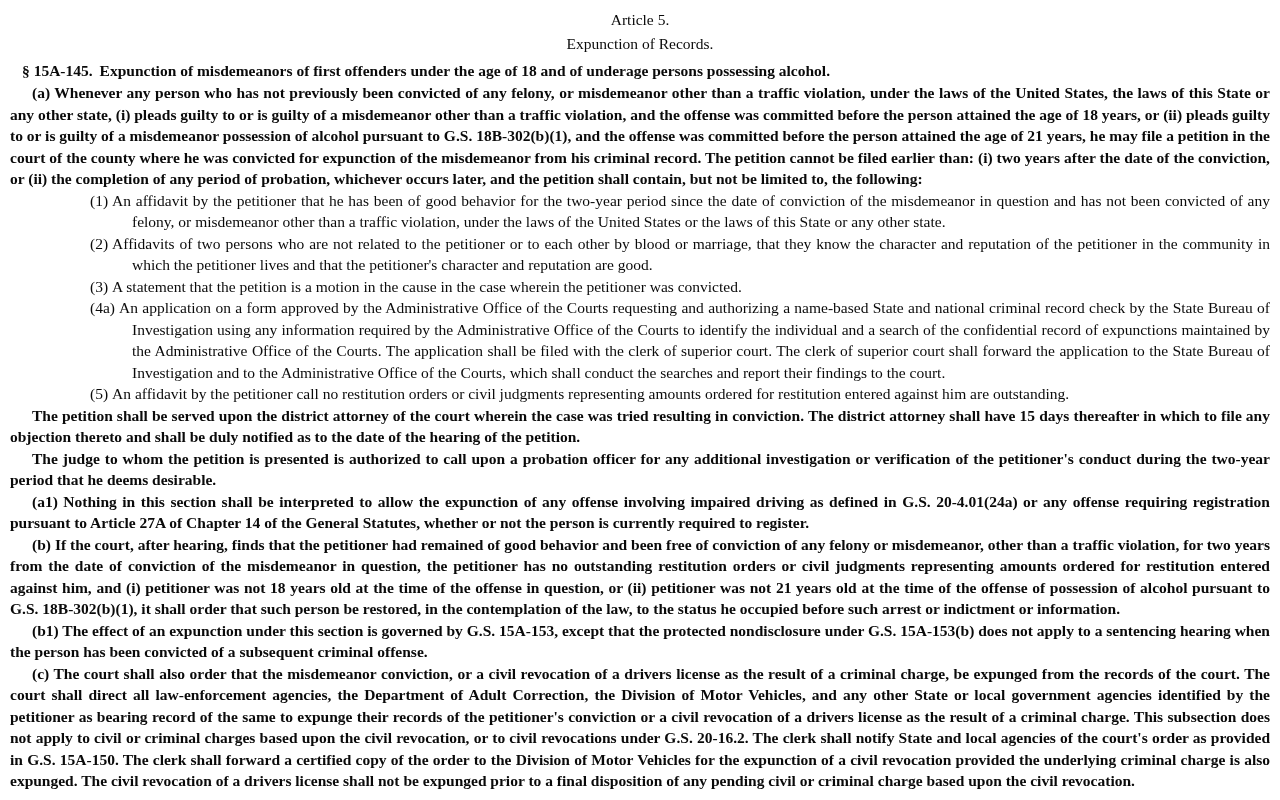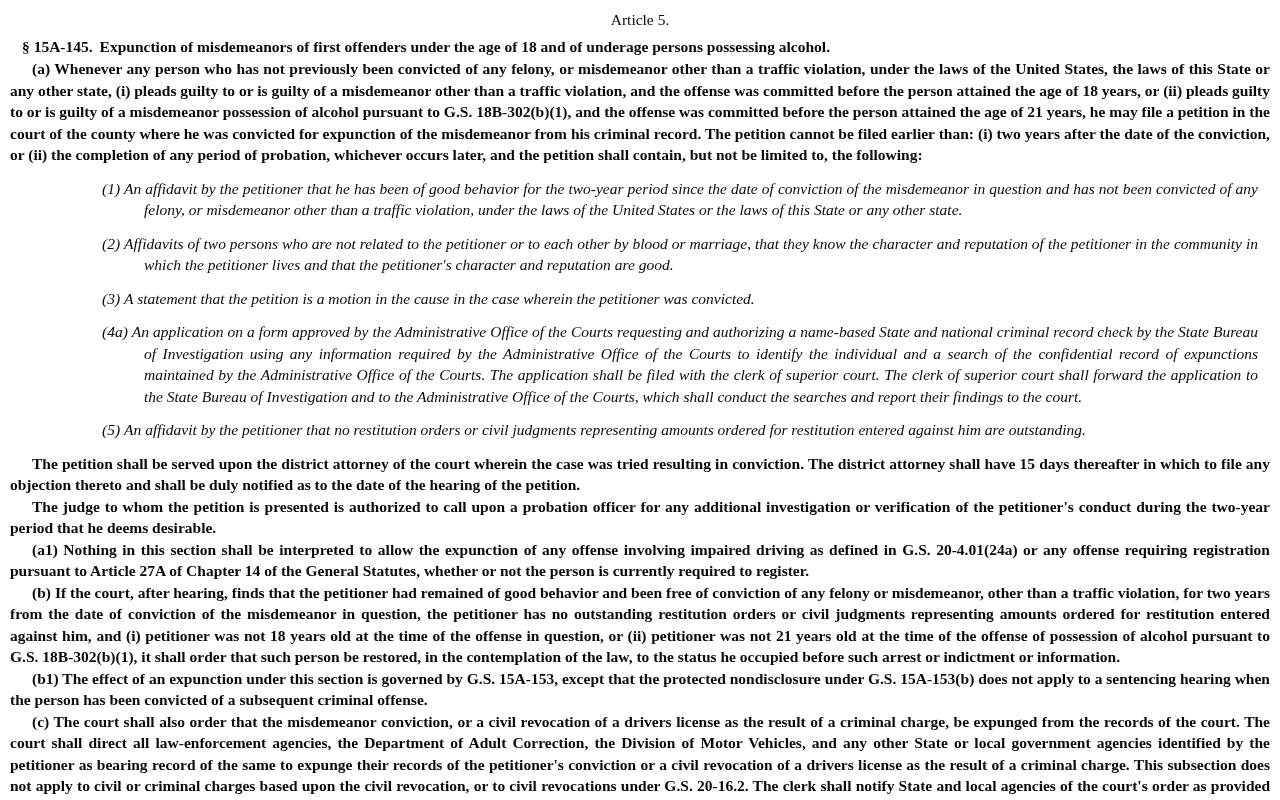--- a/index.html
+++ b/index.html
@@ -50,56 +50,56 @@
     font-weight: bold;
   }
   ol.num-list, ul.num-list {
     list-style: none;
     margin: 0;
     padding: 0;
   }
   li.num-item {
     font-size: 15.5px;
     line-height: 21.5px;
-    margin: 12px;
+    margin: 0;
     padding: 0 0 0 122px;
     text-indent: -42px;
     text-align: justify;
     text-justify: inter-word;
     hyphens: none;
-    font-style: italic;
   }
   li.num-item .marker {
     display: inline;
   }
   li.num-item .marker-gap { display: inline-block; width: 4px; }
   .doc-body { position: relative; }
 </style>
 </head>
 <body>
 
 <div class="page">
 
   <div class="doc-body">
 
     <div class="centered-head">Article 5.</div>
 
+    <div class="centered-head">Expunction of Records.</div>
 
     <div class="section-head">
       <span class="sym">§</span><span> </span><span>15A-145.</span><span class="gap"></span><span>Expunction of misdemeanors of first offenders under the age of 18 and of underage persons possessing alcohol.</span>
     </div>
 
     <p class="body-par">(a) Whenever any person who has not previously been convicted of any felony, or misdemeanor other than a traffic violation, under the laws of the United States, the laws of this State or any other state, (i) pleads guilty to or is guilty of a misdemeanor other than a traffic violation, and the offense was committed before the person attained the age of 18 years, or (ii) pleads guilty to or is guilty of a misdemeanor possession of alcohol pursuant to G.S. 18B-302(b)(1), and the offense was committed before the person attained the age of 21 years, he may file a petition in the court of the county where he was convicted for expunction of the misdemeanor from his criminal record. The petition cannot be filed earlier than: (i) two years after the date of the conviction, or (ii) the completion of any period of probation, whichever occurs later, and the petition shall contain, but not be limited to, the following:</p>
 
     <ol class="num-list">
       <li class="num-item"><span class="marker">(1)</span><span class="marker-gap"></span><span>An affidavit by the petitioner that he has been of good behavior for the two-year period since the date of conviction of the misdemeanor in question and has not been convicted of any felony, or misdemeanor other than a traffic violation, under the laws of the United States or the laws of this State or any other state.</span></li>
       <li class="num-item"><span class="marker">(2)</span><span class="marker-gap"></span><span>Affidavits of two persons who are not related to the petitioner or to each other by blood or marriage, that they know the character and reputation of the petitioner in the community in which the petitioner lives and that the petitioner's character and reputation are good.</span></li>
       <li class="num-item"><span class="marker">(3)</span><span class="marker-gap"></span><span>A statement that the petition is a motion in the cause in the case wherein the petitioner was convicted.</span></li>
       <li class="num-item"><span class="marker">(4a)</span><span class="marker-gap"></span><span>An application on a form approved by the Administrative Office of the Courts requesting and authorizing a name-based State and national criminal record check by the State Bureau of Investigation using any information required by the Administrative Office of the Courts to identify the individual and a search of the confidential record of expunctions maintained by the Administrative Office of the Courts. The application shall be filed with the clerk of superior court. The clerk of superior court shall forward the application to the State Bureau of Investigation and to the Administrative Office of the Courts, which shall conduct the searches and report their findings to the court.</span></li>
-      <li class="num-item"><span class="marker">(5)</span><span class="marker-gap"></span><span>An affidavit by the petitioner that no restitution orders or civil judgments representing amounts ordered for restitution entered against him are outstanding.</span></li>
+      <li class="num-item"><span class="marker">(5)</span><span class="marker-gap"></span><span>An affidavit by the petitioner call no restitution orders or civil judgments representing amounts ordered for restitution entered against him are outstanding.</span></li>
     </ol>
 
     <p class="body-par">The petition shall be served upon the district attorney of the court wherein the case was tried resulting in conviction. The district attorney shall have 15 days thereafter in which to file any objection thereto and shall be duly notified as to the date of the hearing of the petition.</p>
 
     <p class="body-par">The judge to whom the petition is presented is authorized to call upon a probation officer for any additional investigation or verification of the petitioner's conduct during the two-year period that he deems desirable.</p>
 
     <p class="body-par">(a1) Nothing in this section shall be interpreted to allow the expunction of any offense involving impaired driving as defined in G.S. 20-4.01(24a) or any offense requiring registration pursuant to Article 27A of Chapter 14 of the General Statutes, whether or not the person is currently required to register.</p>
 
     <p class="body-par">(b) If the court, after hearing, finds that the petitioner had remained of good behavior and been free of conviction of any felony or misdemeanor, other than a traffic violation, for two years from the date of conviction of the misdemeanor in question, the petitioner has no outstanding restitution orders or civil judgments representing amounts ordered for restitution entered against him, and (i) petitioner was not 18 years old at the time of the offense in question, or (ii) petitioner was not 21 years old at the time of the offense of possession of alcohol pursuant to G.S. 18B-302(b)(1), it shall order that such person be restored, in the contemplation of the law, to the status he occupied before such arrest or indictment or information.</p>
 

